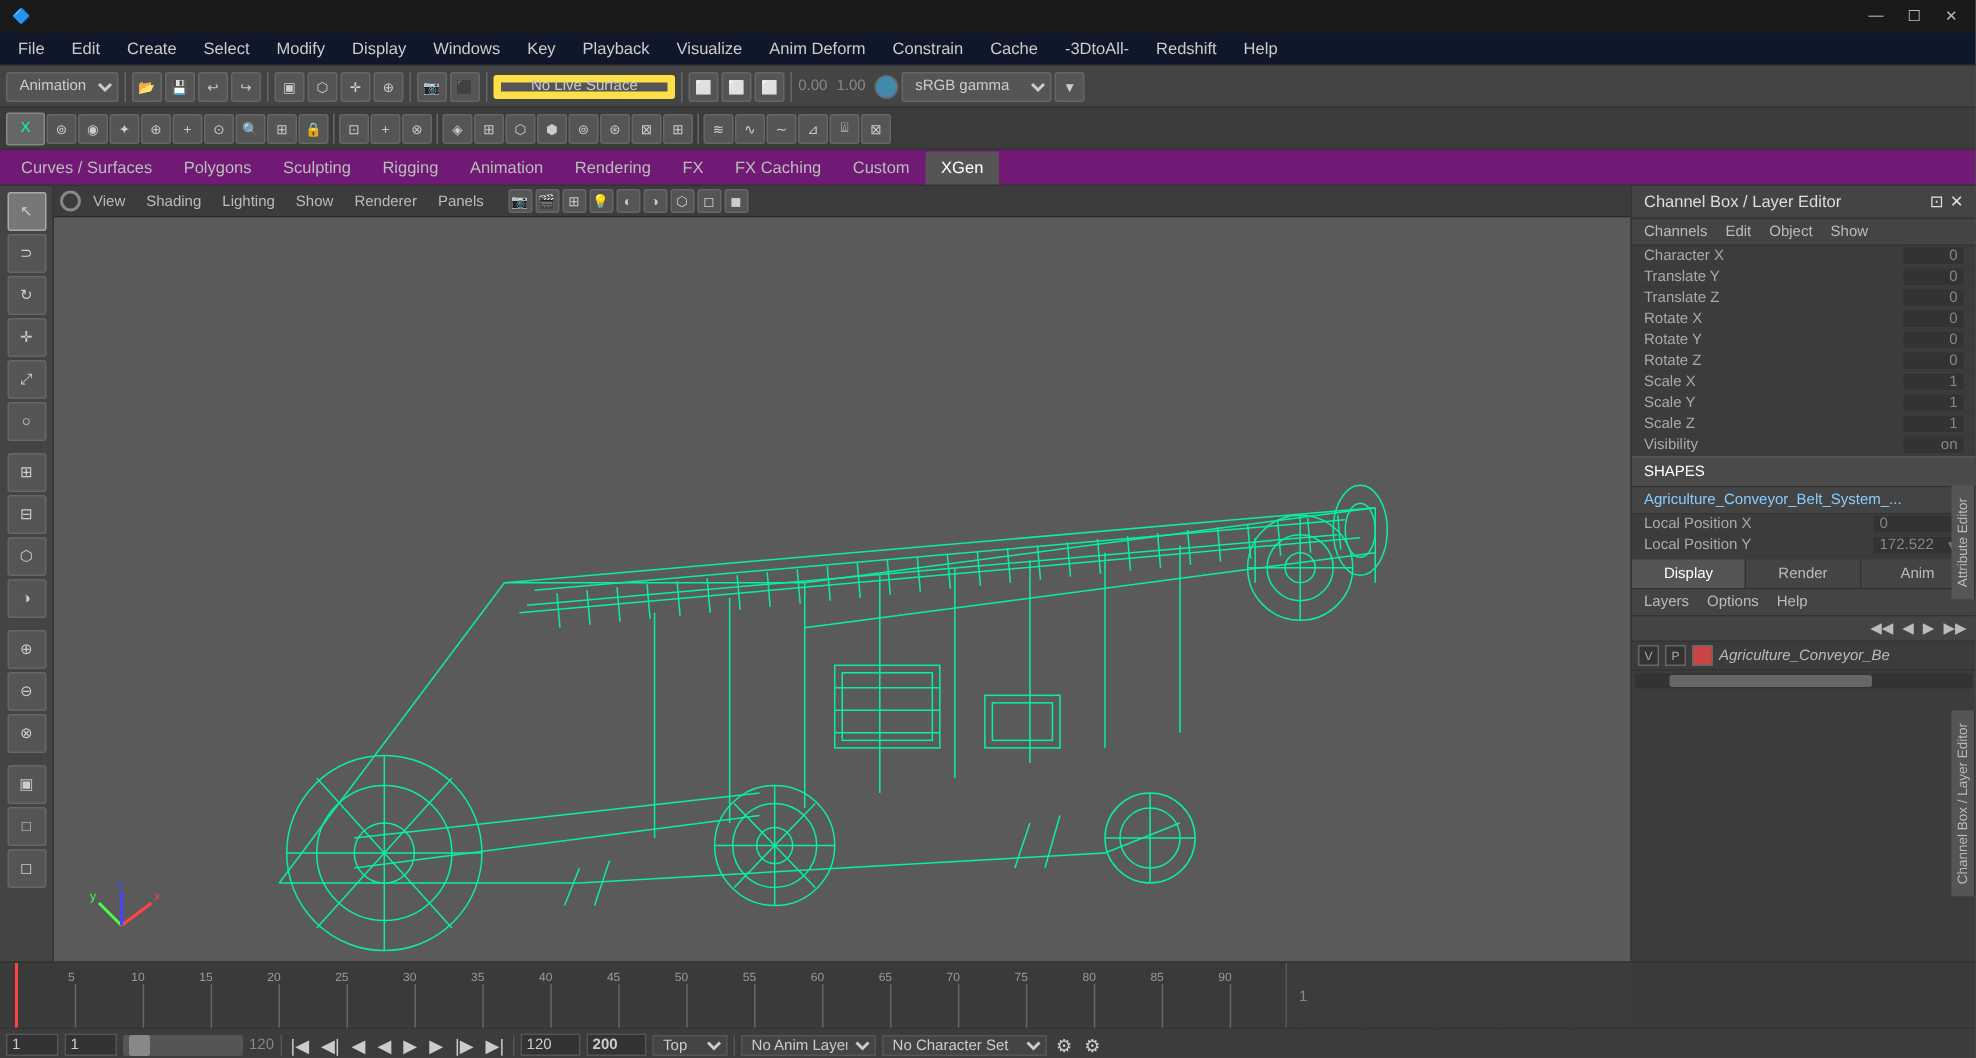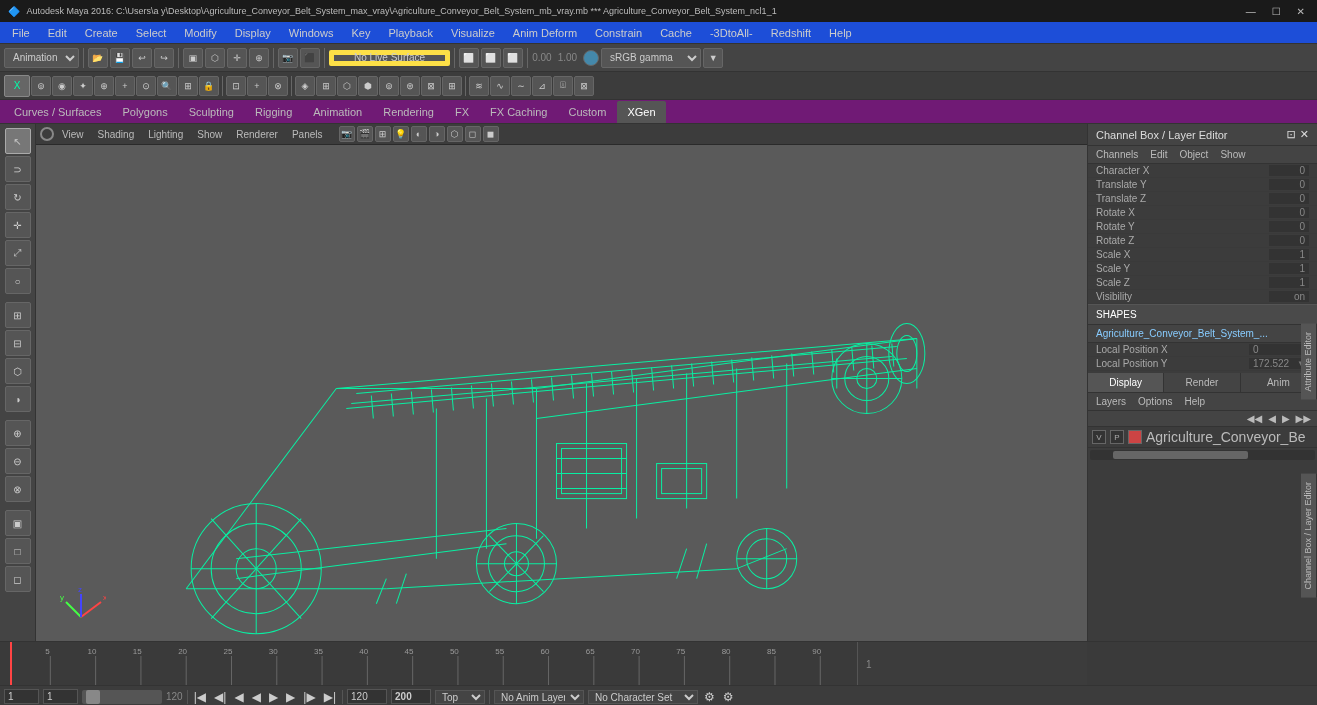--- a/index.html
+++ b/index.html
@@ -5,21 +5,21 @@
     * { margin: 0; padding: 0; box-sizing: border-box; }
     body { width: 1317px; height: 705px; background: #3c3c3c; font-family: Arial, sans-serif; font-size: 11px; color: #ccc; overflow: hidden; }
     
     
     #titlebar { background: #1a1a1a; height: 22px; display: flex; align-items: center; justify-content: space-between; padding: 0 8px; color: #bbb; font-size: 10px; }
     #titlebar-left { display: flex; align-items: center; gap: 6px; }
     #titlebar-right { display: flex; gap: 8px; }
     #titlebar-right span { cursor: pointer; padding: 0 4px; }
     
     
-    #menubar { background: #1d4ed8; height: 22px; display: flex; align-items: center; padding: 0 4px; gap: 2px; border-bottom: 1px solid #333; }
+    #menubar { background: #0f172a; height: 22px; display: flex; align-items: center; padding: 0 4px; gap: 2px; border-bottom: 1px solid #333; }
     .menu-item { padding: 2px 8px; color: #ccc; cursor: pointer; font-size: 11px; border-radius: 2px; }
     
     
     #toolbar1 { background: #444; height: 28px; display: flex; align-items: center; padding: 0 4px; gap: 2px; border-bottom: 1px solid #333; }
     .toolbar-btn { background: #555; border: 5px solid #fde047; color: #ccc; padding: 2px 20px; font-size: 10px; cursor: pointer; border-radius: 2px; height: 16px; display: flex; align-items: center; }
     .toolbar-sep { width: 1px; height: 20px; background: #666; margin: 0 2px; }
     .toolbar-dropdown { background: #555; border: 1px solid #666; color: #ccc; font-size: 10px; height: 20px; padding: 0 4px; cursor: pointer; border-radius: 2px; }
     .toolbar-icon { width: 20px; height: 20px; background: #555; border: 1px solid #666; border-radius: 2px; display: flex; align-items: center; justify-content: center; cursor: pointer; color: #ccc; font-size: 9px; }
     
     
@@ -70,21 +70,21 @@
     
     #layer-menus { background: #444; display: flex; gap: 4px; padding: 2px 4px; border-bottom: 1px solid #333; }
     .lm-menu { color: #bbb; cursor: pointer; font-size: 10px; padding: 1px 4px; }
     #layer-arrows { background: #444; display: flex; justify-content: flex-end; padding: 2px 4px; border-bottom: 1px solid #333; gap: 2px; }
     .la-btn { color: #bbb; font-size: 10px; cursor: pointer; padding: 0 2px; }
     
     #layer-row { display: flex; align-items: center; padding: 2px 4px; gap: 4px; border-bottom: 1px solid #333; }
     .layer-v { width: 14px; height: 14px; background: #333; border: 1px solid #666; display: flex; align-items: center; justify-content: center; font-size: 8px; color: #aaa; cursor: pointer; }
     .layer-p { width: 14px; height: 14px; background: #333; border: 1px solid #666; display: flex; align-items: center; justify-content: center; font-size: 8px; color: #aaa; cursor: pointer; }
     .layer-color { width: 14px; height: 14px; background: #cc4444; border: 1px solid #666; }
-    .layer-name { color: #bbb; font-size: 14px; flex: 1; overflow: hidden; text-overflow: ellipsis; white-space: nowrap; }
+    .layer-name { color: #bbb; font-size: 10px; flex: 1; overflow: hidden; text-overflow: ellipsis; white-space: nowrap; font-style: italic; }
     
     #layer-scrollbar { height: 10px; background: #333; margin: 2px; border-radius: 2px; position: relative; }
     #layer-scrollbar-thumb { width: 60%; height: 8px; background: #666; border-radius: 2px; position: absolute; top: 1px; left: 10%; }
     
     
     #attr-tab { position: absolute; right: 0; top: 200px; width: 16px; background: #555; writing-mode: vertical-rl; text-orientation: mixed; transform: rotate(180deg); padding: 8px 2px; font-size: 9px; color: #bbb; cursor: pointer; border-left: 1px solid #333; }
     #channel-tab { position: absolute; right: 0; top: 350px; width: 16px; background: #555; writing-mode: vertical-rl; text-orientation: mixed; transform: rotate(180deg); padding: 8px 2px; font-size: 9px; color: #bbb; cursor: pointer; border-left: 1px solid #333; }
     
     
     #timeline { background: #3a3a3a; height: 44px; border-top: 1px solid #333; position: relative; overflow: hidden; }
@@ -103,21 +103,20 @@
     
     #vp-menubar { background: #3c3c3c; display: flex; align-items: center; padding: 2px 4px; gap: 2px; border-bottom: 1px solid #2a2a2a; }
     .vp-menu { color: #bbb; font-size: 10px; cursor: pointer; padding: 1px 6px; }
   </style>
 </head>
 <body>
 
 <div id="titlebar">
   <div id="titlebar-left">
     <span>🔷</span>
-    <span style="font-size:9px; overflow:hidden; white-space:nowrap; max-width:1100px;">Autodesk Maya 2016: C:\Users\a y\Desktop\Agriculture_Conveyor_Belt_System_max_vray\Agriculture_Conveyor_Belt_System_mb_vray.mb  ***  Agriculture_Conveyor_Belt_System_ncl1_1</span>
   </div>
   <div id="titlebar-right">
     <span>—</span>
     <span>☐</span>
     <span>✕</span>
   </div>
 </div>
 
 <div id="menubar">
   <span class="menu-item">File</span>

